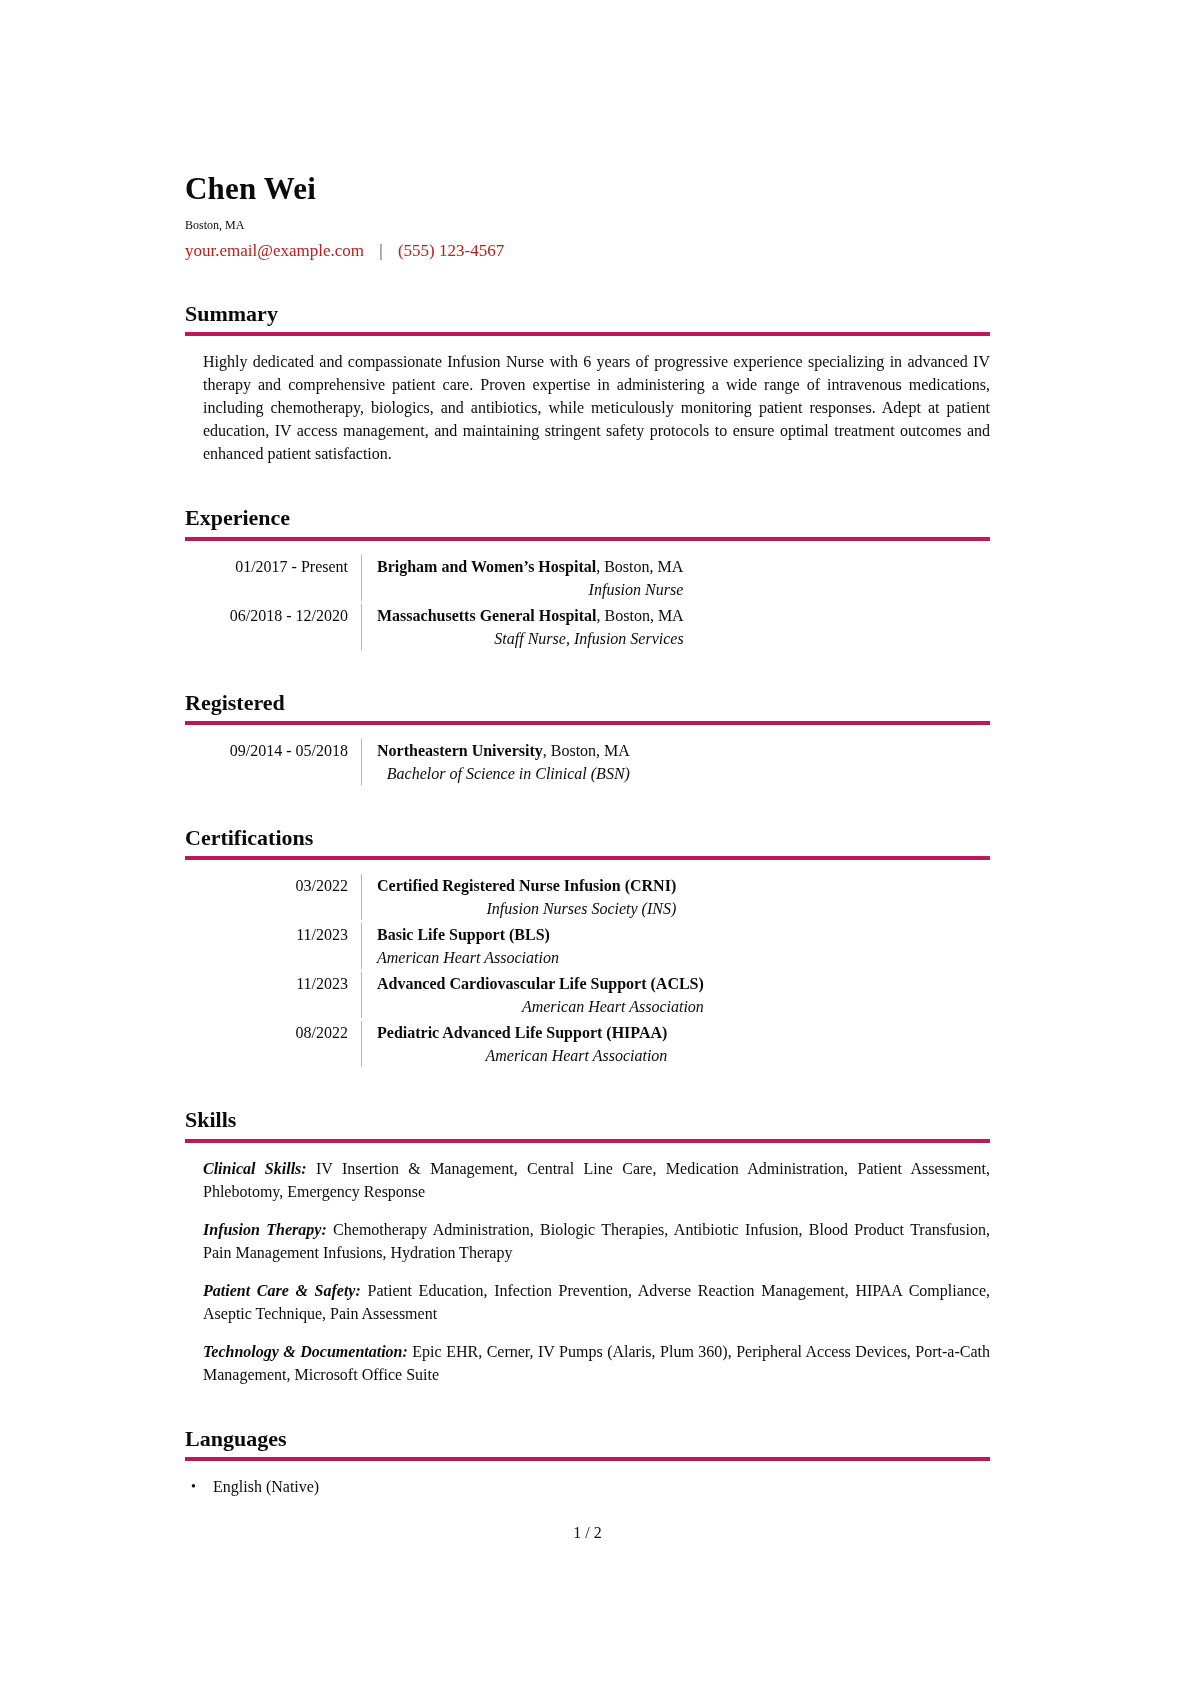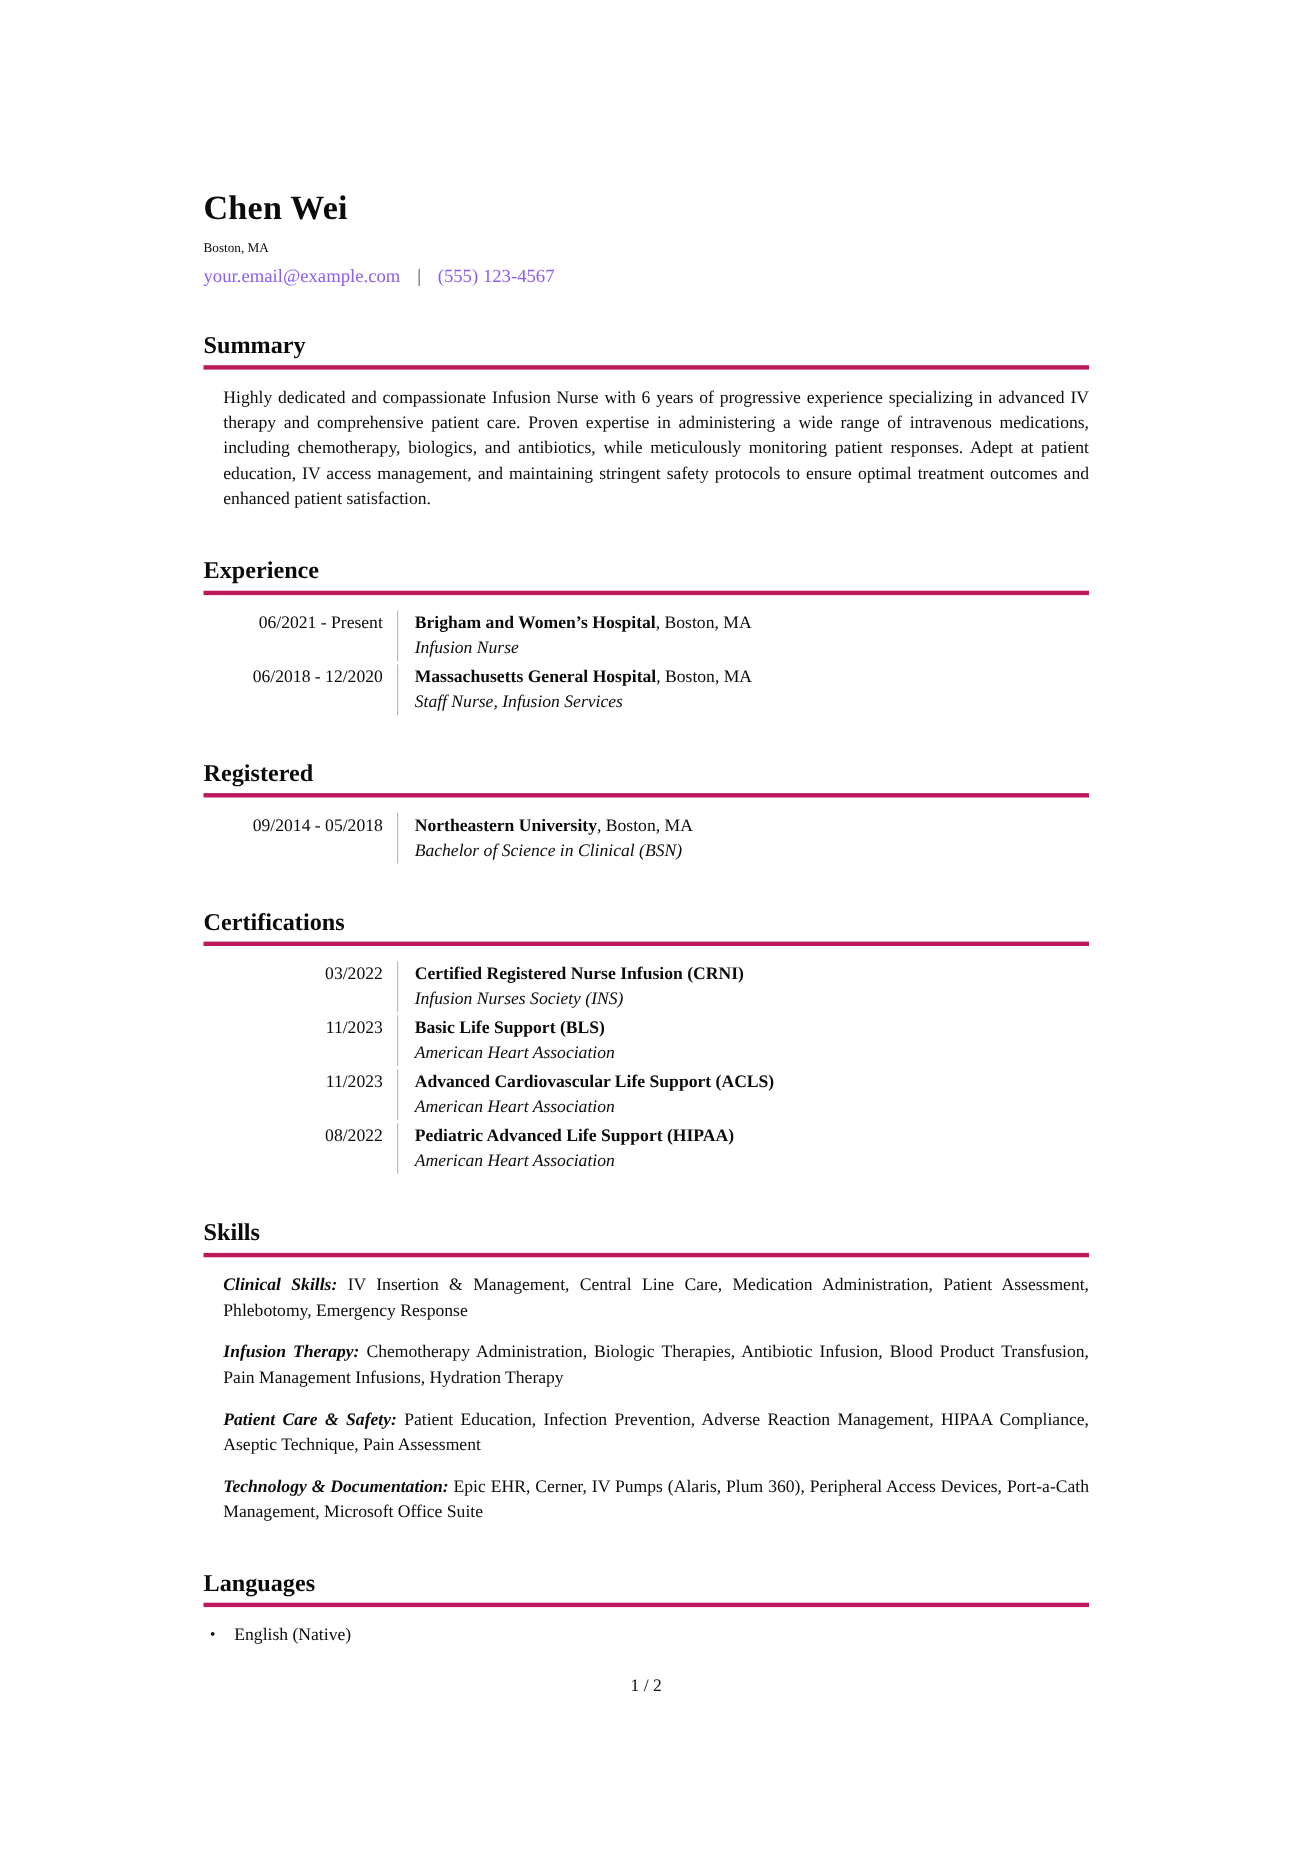--- a/index.html
+++ b/index.html
@@ -15,21 +15,21 @@
   .content {
     box-sizing: border-box;
     margin-left: 185px;
     width: 805px;
     padding-top: 170px;
   }
   .doc-header { text-align: left; }
   .name { font-size: 31px; font-weight: 700; line-height: 1.2; letter-spacing: 0.2px; }
   .location { font-size: 12px; margin-top: 11px; }
   .contact { font-size: 17px; margin-top: 8px; }
-  .contact .link { color: #8b5cf6; text-decoration: none; cursor: pointer; }
+  .contact .link { color: #b91c1c; text-decoration: none; cursor: pointer; }
   .contact .sep { color: #4a4a4a; margin: 0 11px; }
 
   .section { margin-top: 40px; }
   .section-title {
     font-size: 22px;
     font-weight: 700;
     padding-bottom: 6px;
     border-bottom: 4px solid #be185d;
     line-height: 1.15;
   }
@@ -44,21 +44,21 @@
   .entry { display: flex; margin-bottom: 3px; }
   .entry-dates {
     flex: 0 0 145px;
     width: 145px;
     text-align: right;
     padding-right: 13px;
     border-right: 1px solid #b3b3b3;
   }
   .entry-body { padding-left: 15px; }
   .org { font-weight: 700; }
-  .entry-role { font-style: italic; }
+  .entry-role { font-style: italic; text-align: right; }
 
   .skill-para { text-align: justify; margin-bottom: 15px; }
   .skill-para:last-child { margin-bottom: 0; }
   .skill-label { font-weight: 700; font-style: italic; }
 
   .lang-body { margin-left: 6px; }
   .lang-item { display: flex; }
   .lang-bullet { width: 22px; flex: 0 0 22px; font-size: 14px; }
 
   .footer {
@@ -91,21 +91,21 @@
       <div class="section-title">Summary</div>
       <div class="section-body">
         <div class="para">Highly dedicated and compassionate Infusion Nurse with 6 years of progressive experience specializing in advanced IV therapy and comprehensive patient care. Proven expertise in administering a wide range of intravenous medications, including chemotherapy, biologics, and antibiotics, while meticulously monitoring patient responses. Adept at patient education, IV access management, and maintaining stringent safety protocols to ensure optimal treatment outcomes and enhanced patient satisfaction.</div>
       </div>
     </div>
 
     <div class="section">
       <div class="section-title">Experience</div>
       <div class="section-body">
         <div class="entry">
-          <div class="entry-dates">06/2021 - Present</div>
+          <div class="entry-dates">01/2017 - Present</div>
           <div class="entry-body">
             <div><span class="org">Brigham and Women’s Hospital</span><span>, Boston, MA</span></div>
             <div class="entry-role">Infusion Nurse</div>
           </div>
         </div>
         <div class="entry">
           <div class="entry-dates">06/2018 - 12/2020</div>
           <div class="entry-body">
             <div><span class="org">Massachusetts General Hospital</span><span>, Boston, MA</span></div>
             <div class="entry-role">Staff Nurse, Infusion Services</div>

